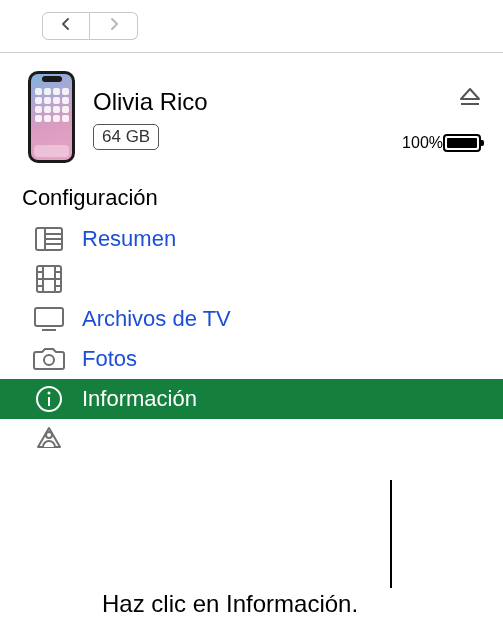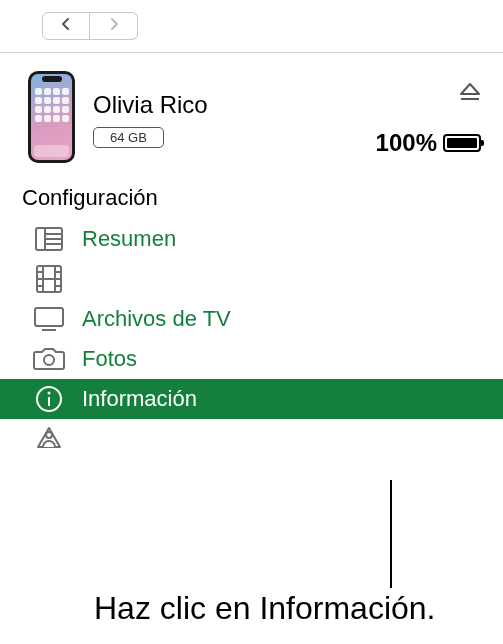--- a/index.html
+++ b/index.html
@@ -105,45 +105,43 @@
     .device-name {
       font-size: 24px;
       font-weight: 400;
       color: #000;
       margin-bottom: 8px;
     }
     .storage-badge {
       display: inline-block;
       border: 1.5px solid #555;
       border-radius: 5px;
-      padding: 2px 16px;
-      font-size: 13px;
+      padding: 2px 8px;
+      font-size: 17px;
       color: #333;
     }
     .device-right {
       display: flex;
       flex-direction: column;
       align-items: flex-end;
       gap: 22px;
       padding-top: 4px;
     }
     .eject-btn {
       cursor: pointer;
     }
     .eject-btn svg {
       width: 22px;
       height: 22px;
     }
     .battery-row {
       display: flex;
       align-items: center;
-      gap: 6px;
-      font-size: 24px;
+      font-size: 16px;
       color: #000;
-      font-weight: bold;
     }
     .battery-icon {
       width: 38px;
       height: 18px;
       border: 2px solid #000;
       border-radius: 4px;
       position: relative;
     }
     .battery-icon::after {
       content: "";
@@ -170,21 +168,21 @@
     .sidebar-list {
       list-style: none;
     }
     .sidebar-item {
       display: flex;
       align-items: center;
       gap: 16px;
       padding: 5px 0 5px 32px;
       cursor: pointer;
       font-size: 22px;
-      color: #15803d;
+      color: #1d4ed8;
     }
     .sidebar-item.selected {
       background: #15803d;
       color: #fff;
     }
     .sidebar-item .icon-wrap {
       width: 34px;
       height: 30px;
       display: flex;
       align-items: center;
@@ -197,23 +195,23 @@
     .callout-line {
       position: absolute;
       left: 390px;
       top: 480px;
       width: 2px;
       height: 108px;
       background: #000;
     }
     .callout-text {
       position: absolute;
-      left: 94px;
+      left: 102px;
       top: 590px;
-      font-size: 32px;
+      font-size: 24px;
       color: #000;
     }
   </style>
 </head>
 <body>
 
 <div class="toolbar">
   <div class="nav-btn-group">
     <div class="nav-btn">
       <span>

